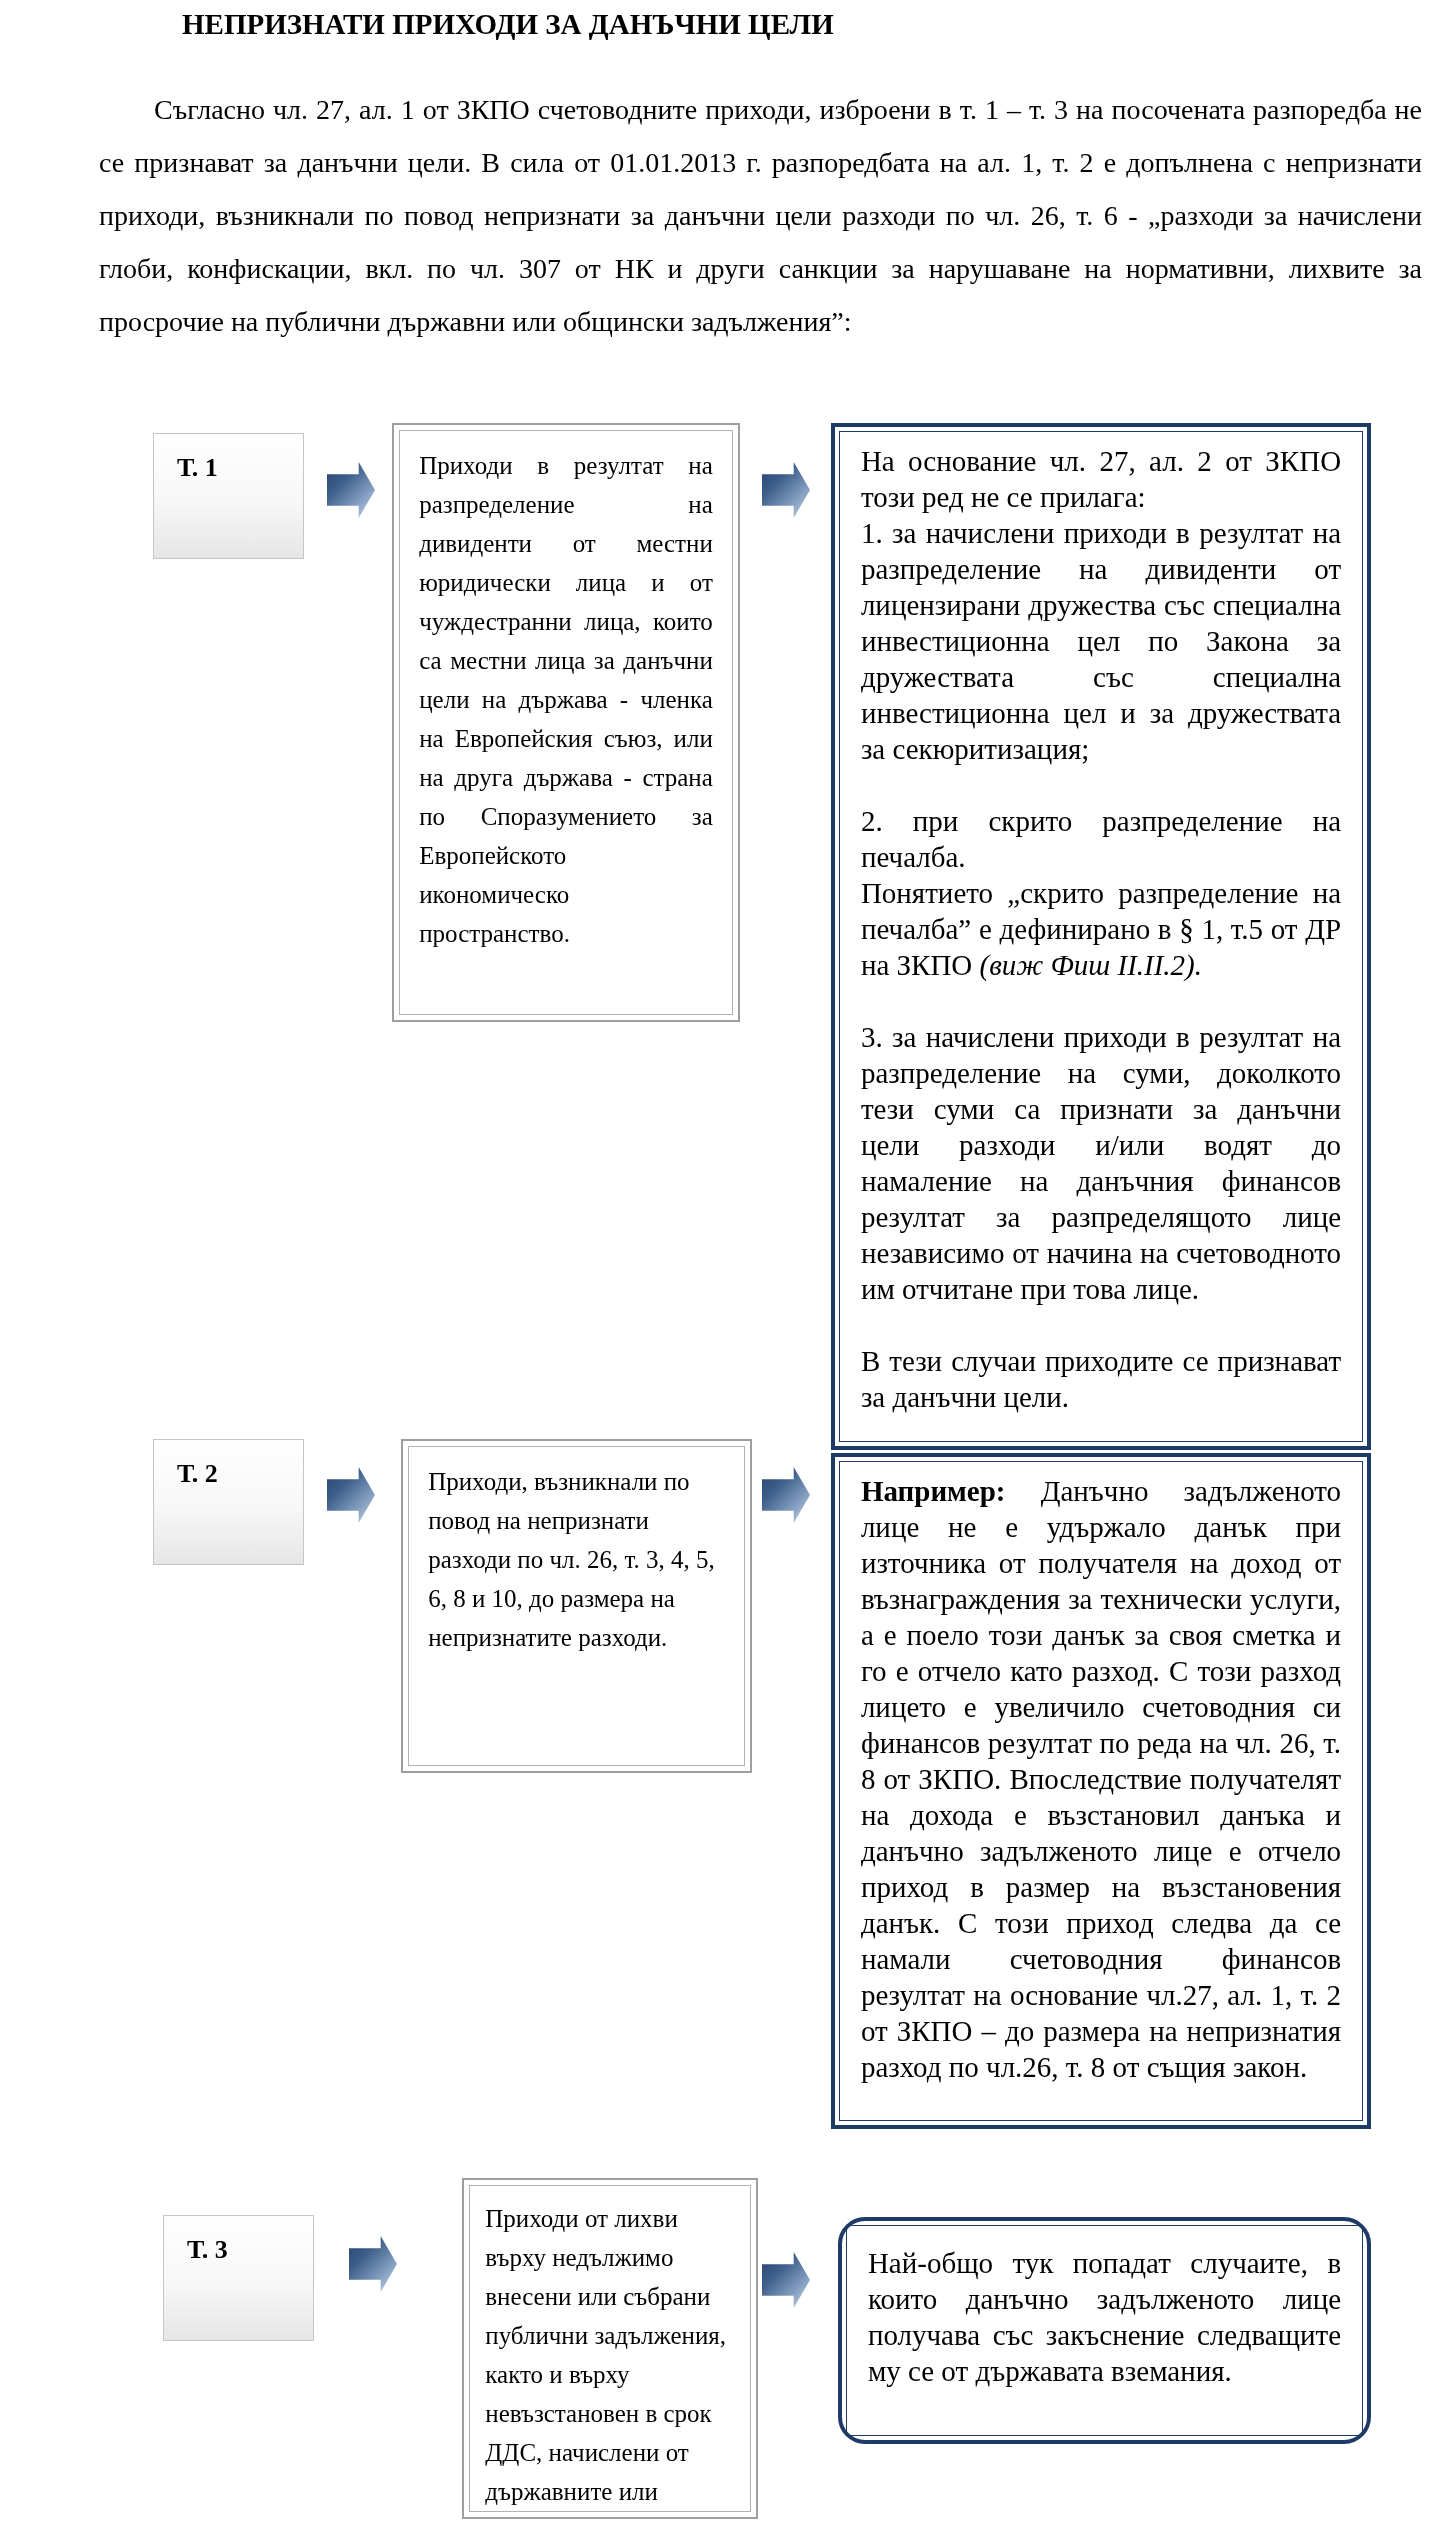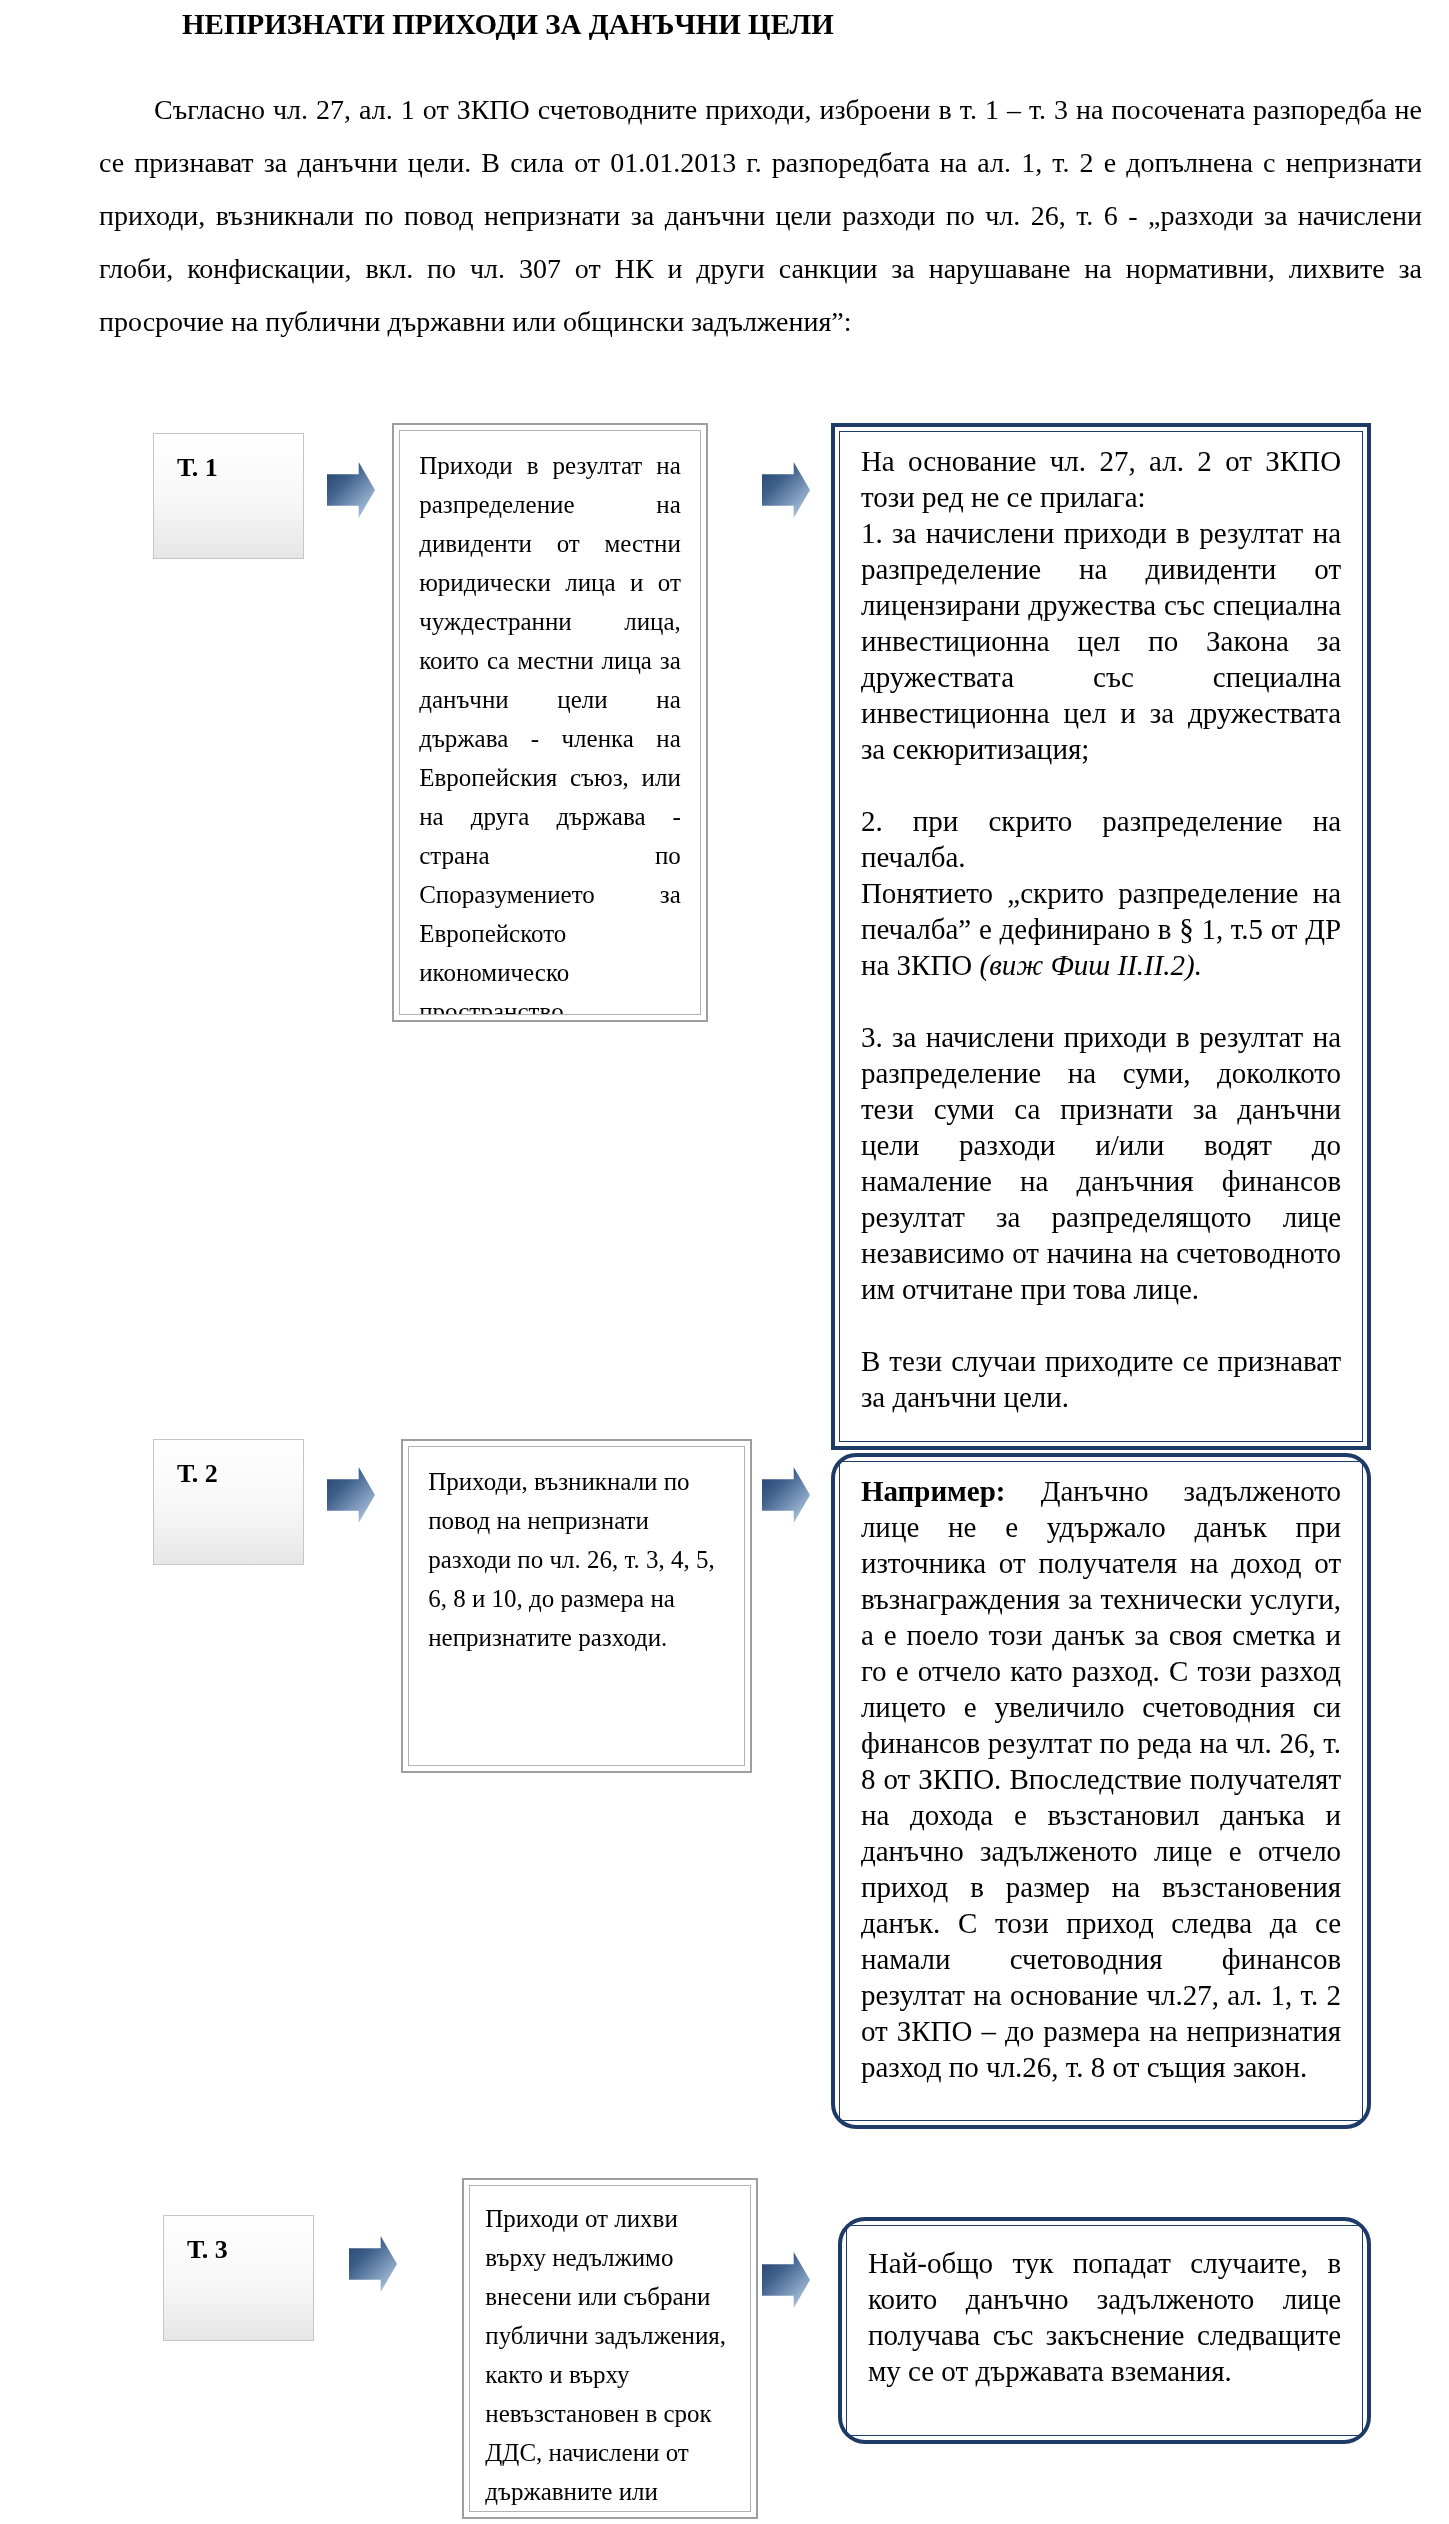--- a/index.html
+++ b/index.html
@@ -95,21 +95,21 @@
 <div class="page">
 
   <h1 class="title">НЕПРИЗНАТИ ПРИХОДИ ЗА ДАНЪЧНИ ЦЕЛИ</h1>
 
   <p class="intro">Съгласно чл. 27, ал. 1 от ЗКПО счетоводните приходи, изброени в т. 1 – т. 3 на посочената разпоредба не се признават за данъчни цели. В сила от 01.01.2013 г. разпоредбата на ал. 1, т. 2 е допълнена с непризнати приходи, възникнали по повод непризнати за данъчни цели разходи по чл. 26, т. 6 - „разходи за начислени глоби, конфискации, вкл. по чл. 307 от НК и други санкции за нарушаване на нормативни, лихвите за просрочие на публични държавни или общински задължения”:</p>
 
   <div class="tbox" style="left:153px;top:433px;">
     <span>Т. 1</span>
   </div>
   <div class="arrow" style="left:327px;top:462px;"></div>
-  <div class="midbox" style="left:392px;top:423px;width:316px;height:599px;">
+  <div class="midbox" style="left:392px;top:423px;width:348px;height:599px;">
     <div class="midbox-inner justify">Приходи в резултат на разпределение на дивиденти от местни юридически лица и от чуждестранни лица, които са местни лица за данъчни цели на държава - членка на Европейския съюз, или на друга държава - страна по Споразумението за Европейското икономическо пространство.</div>
   </div>
   <div class="arrow" style="left:762px;top:462px;"></div>
   <div class="rightbox" style="left:831px;top:423px;width:540px;height:1027px;">
     <div class="rightbox-inner">
       <p class="rb">На основание чл. 27, ал. 2 от ЗКПО този ред не се прилага:</p>
       <p class="rb">1. за начислени приходи в резултат на разпределение на дивиденти от лицензирани дружества със специална инвестиционна цел по Закона за дружествата със специална инвестиционна цел и за дружествата за секюритизация;</p>
       <p class="rb gap">2. при скрито разпределение на печалба.</p>
       <p class="rb"><span>Понятието „скрито разпределение на печалба” е дефинирано в § 1, т.5 от ДР на ЗКПО </span><span class="it">(виж Фиш II.II.2).</span></p>
       <p class="rb gap">3. за начислени приходи в резултат на разпределение на суми, доколкото тези суми са признати за данъчни цели разходи и/или водят до намаление на данъчния финансов резултат за разпределящото лице независимо от начина на счетоводното им отчитане при това лице.</p>
@@ -118,21 +118,21 @@
   </div>
 
   <div class="tbox" style="left:153px;top:1439px;">
     <span>Т. 2</span>
   </div>
   <div class="arrow" style="left:327px;top:1467px;"></div>
   <div class="midbox" style="left:401px;top:1439px;width:351px;height:334px;">
     <div class="midbox-inner">Приходи, възникнали по повод на непризнати разходи по чл. 26, т. 3, 4, 5, 6, 8 и 10, до размера на непризнатите разходи.</div>
   </div>
   <div class="arrow" style="left:762px;top:1467px;"></div>
-  <div class="rightbox" style="left:831px;top:1453px;width:540px;height:676px;border-radius:25px;">
+  <div class="rightbox" style="left:831px;top:1453px;width:540px;height:676px;">
     <div class="rightbox-inner">
       <p class="rb"><span class="lead">Например:</span> <span>Данъчно задълженото лице не е удържало данък при източника от получателя на доход от възнаграждения за технически услуги, а е поело този данък за своя сметка и го е отчело като разход. С този разход лицето е увеличило счетоводния си финансов резултат по реда на чл. 26, т. 8 от ЗКПО. Впоследствие получателят на дохода е възстановил данъка и данъчно задълженото лице е отчело приход в размер на възстановения данък. С този приход следва да се намали счетоводния финансов резултат на основание чл.27, ал. 1, т. 2 от ЗКПО – до размера на непризнатия разход по чл.26, т. 8 от същия закон.</span></p>
     </div>
   </div>
 
   <div class="tbox" style="left:163px;top:2215px;">
     <span>Т. 3</span>
   </div>
   <div class="arrow" style="left:349px;top:2236px;"></div>
   <div class="midbox" style="left:462px;top:2178px;width:296px;height:341px;">

